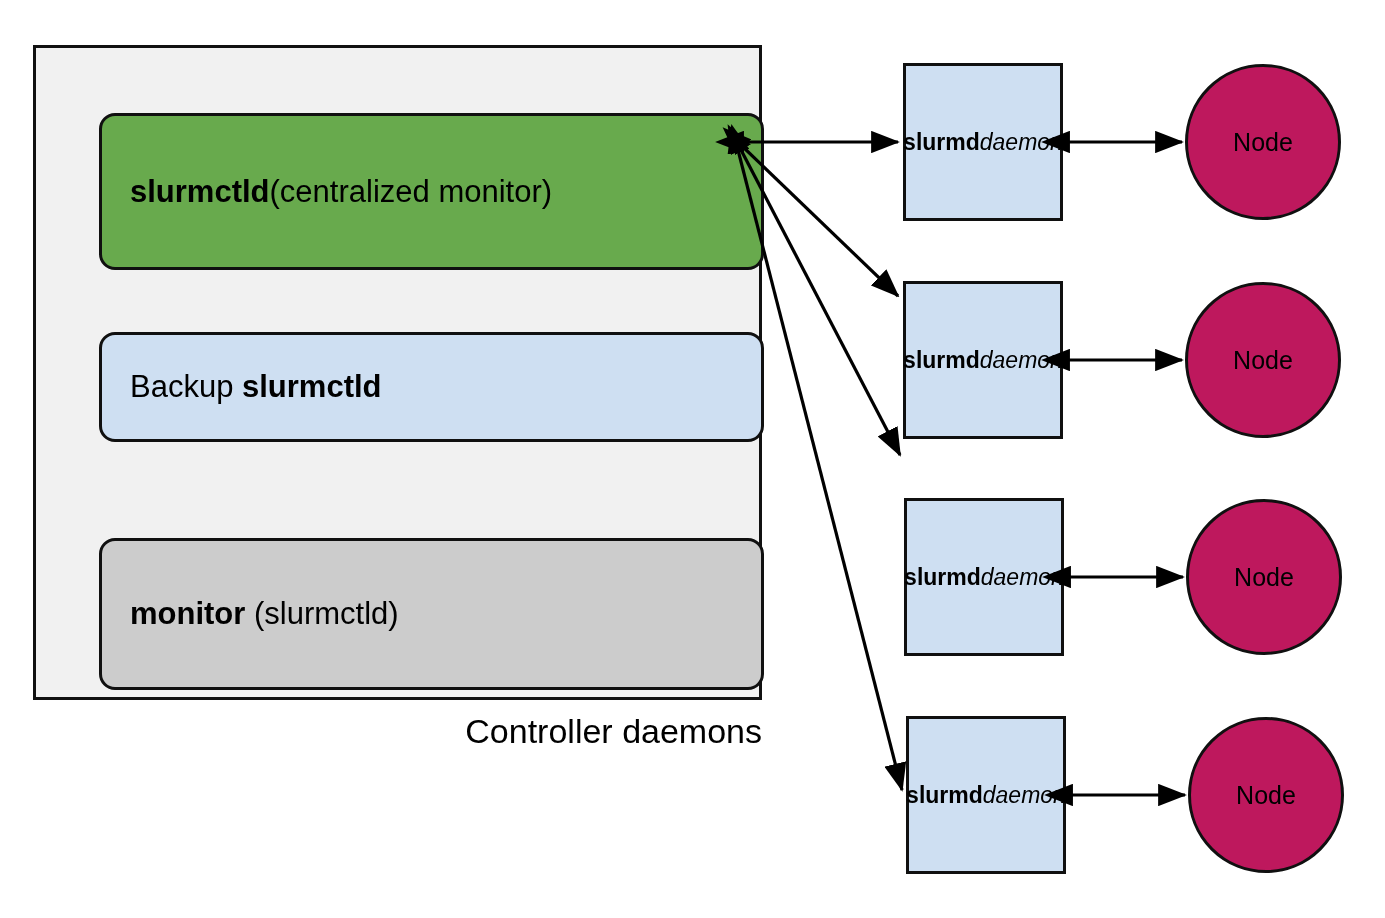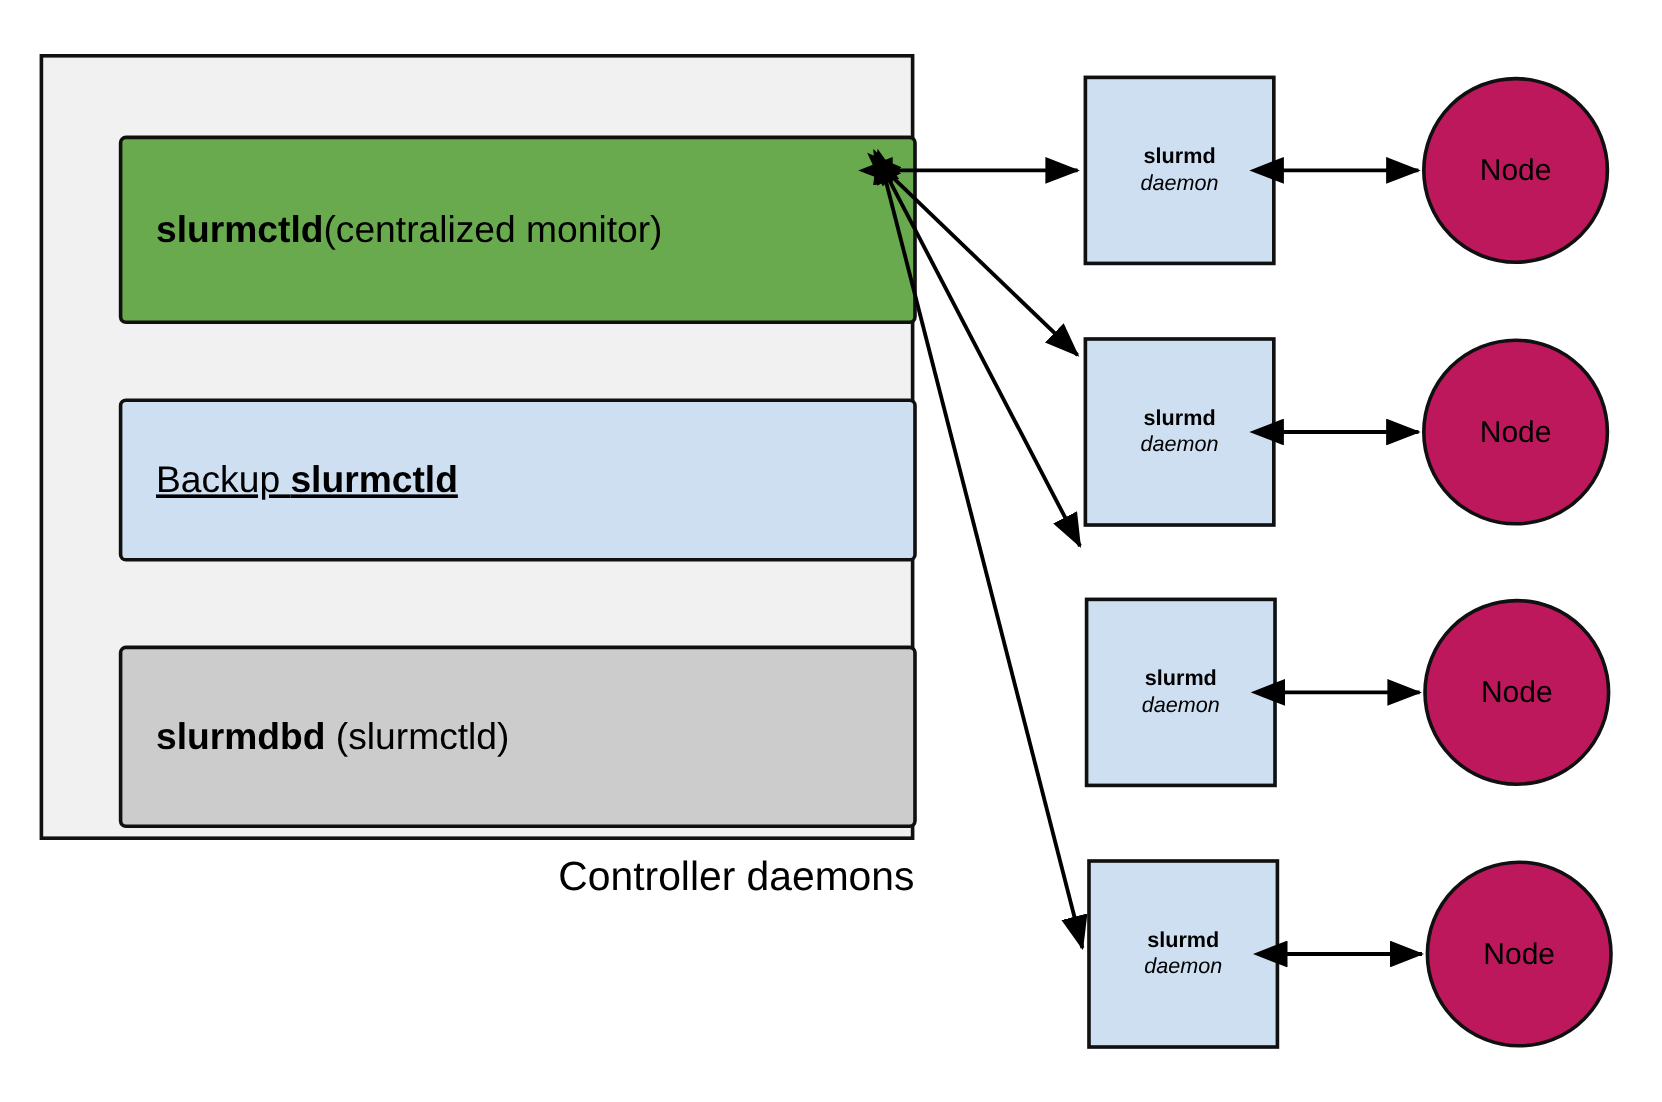--- a/index.html
+++ b/index.html
@@ -29,34 +29,34 @@
     height: 655px;
     background: #F1F1F1;
     border: 3px solid #111111;
     box-sizing: border-box;
   }
 
   .rbox {
     position: absolute;
     box-sizing: border-box;
     border: 3px solid #101010;
-    border-radius: 6px;
+    border-radius: 16px;
     display: flex;
     align-items: center;
     padding-left: 28px;
     font-size: 31px;
     color: #000000;
     line-height: 1.2;
   }
   .rbox.green  { background: #68AA4D; }
   .rbox.blue   { background: #CEDFF2; }
   .rbox.gray   { background: #CCCCCC; }
 
   .box-slurmctld { left: 63px;  top: 65px;  width: 665px; height: 157px; }
-  .box-backup    { left: 63px;  top: 284px; width: 665px; height: 136px; text-decoration: underline; }
+  .box-backup    { left: 63px;  top: 284px; width: 665px; height: 110px; }
   .box-slurmdbd  { left: 63px;  top: 490px; width: 665px; height: 152px; }
 
   .strong { font-weight: bold; }
 
   .caption {
     position: absolute;
     left: 33px;
     top: 712px;
     width: 729px;
     text-align: right;
@@ -66,24 +66,23 @@
 
   
   .slurmd-box {
     position: absolute;
     box-sizing: border-box;
     width: 160px;
     height: 158px;
     background: #CEDFF2;
     border: 3px solid #101010;
     display: flex;
-    flex-direction: column;
     align-items: center;
     justify-content: center;
-    font-size: 18px;
+    font-size: 23px;
     color: #000000;
     line-height: 1.22;
   }
   .slurmd-box .l1 { font-weight: bold; }
   .slurmd-box .l2 { font-weight: normal; font-style: italic; }
 
   .sd1 { left: 903px; top: 63px;  }
   .sd2 { left: 903px; top: 281px; }
   .sd3 { left: 904px; top: 498px; }
   .sd4 { left: 906px; top: 716px; }
@@ -128,21 +127,21 @@
 
     <div class="rbox green box-slurmctld">
       <span><span class="strong">slurmctld</span><span>(centralized monitor)</span></span>
     </div>
 
     <div class="rbox blue box-backup">
       <span><span>Backup </span><span class="strong">slurmctld</span></span>
     </div>
 
     <div class="rbox gray box-slurmdbd">
-      <span><span class="strong">slurmdbd</span><span> (slurmctld)</span></span>
+      <span><span class="strong">monitor</span><span> (slurmctld)</span></span>
     </div>
 
   </div>
 
   <div class="caption">Controller daemons</div>
 
   <div class="slurmd-box sd1">
     <span class="l1">slurmd</span>
     <span class="l2">daemon</span>
   </div>

